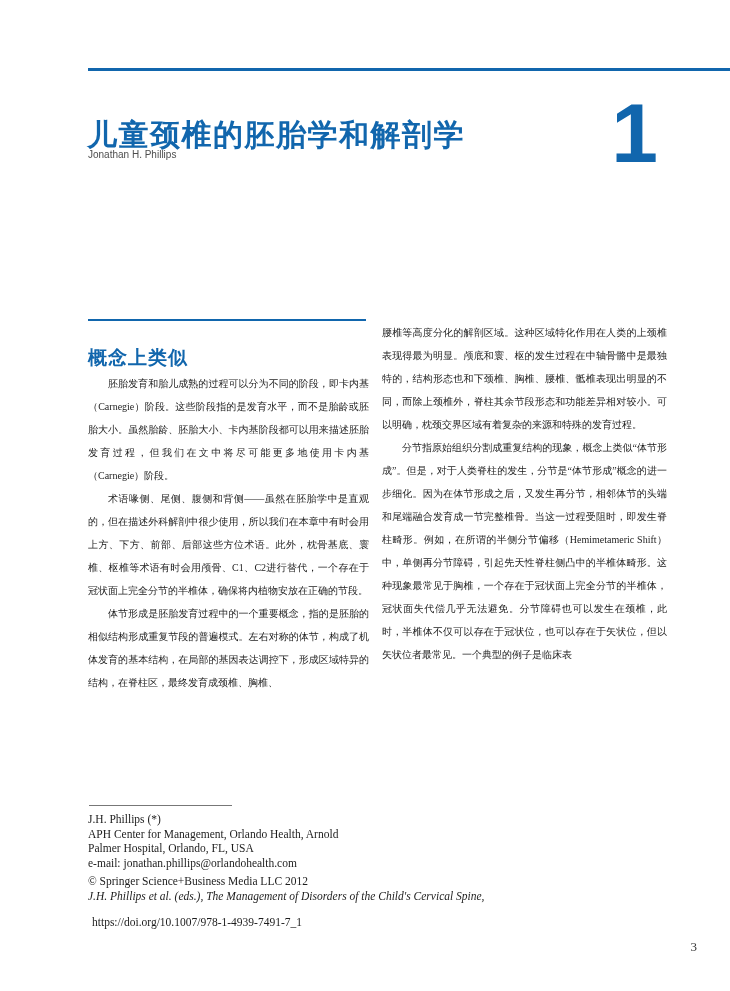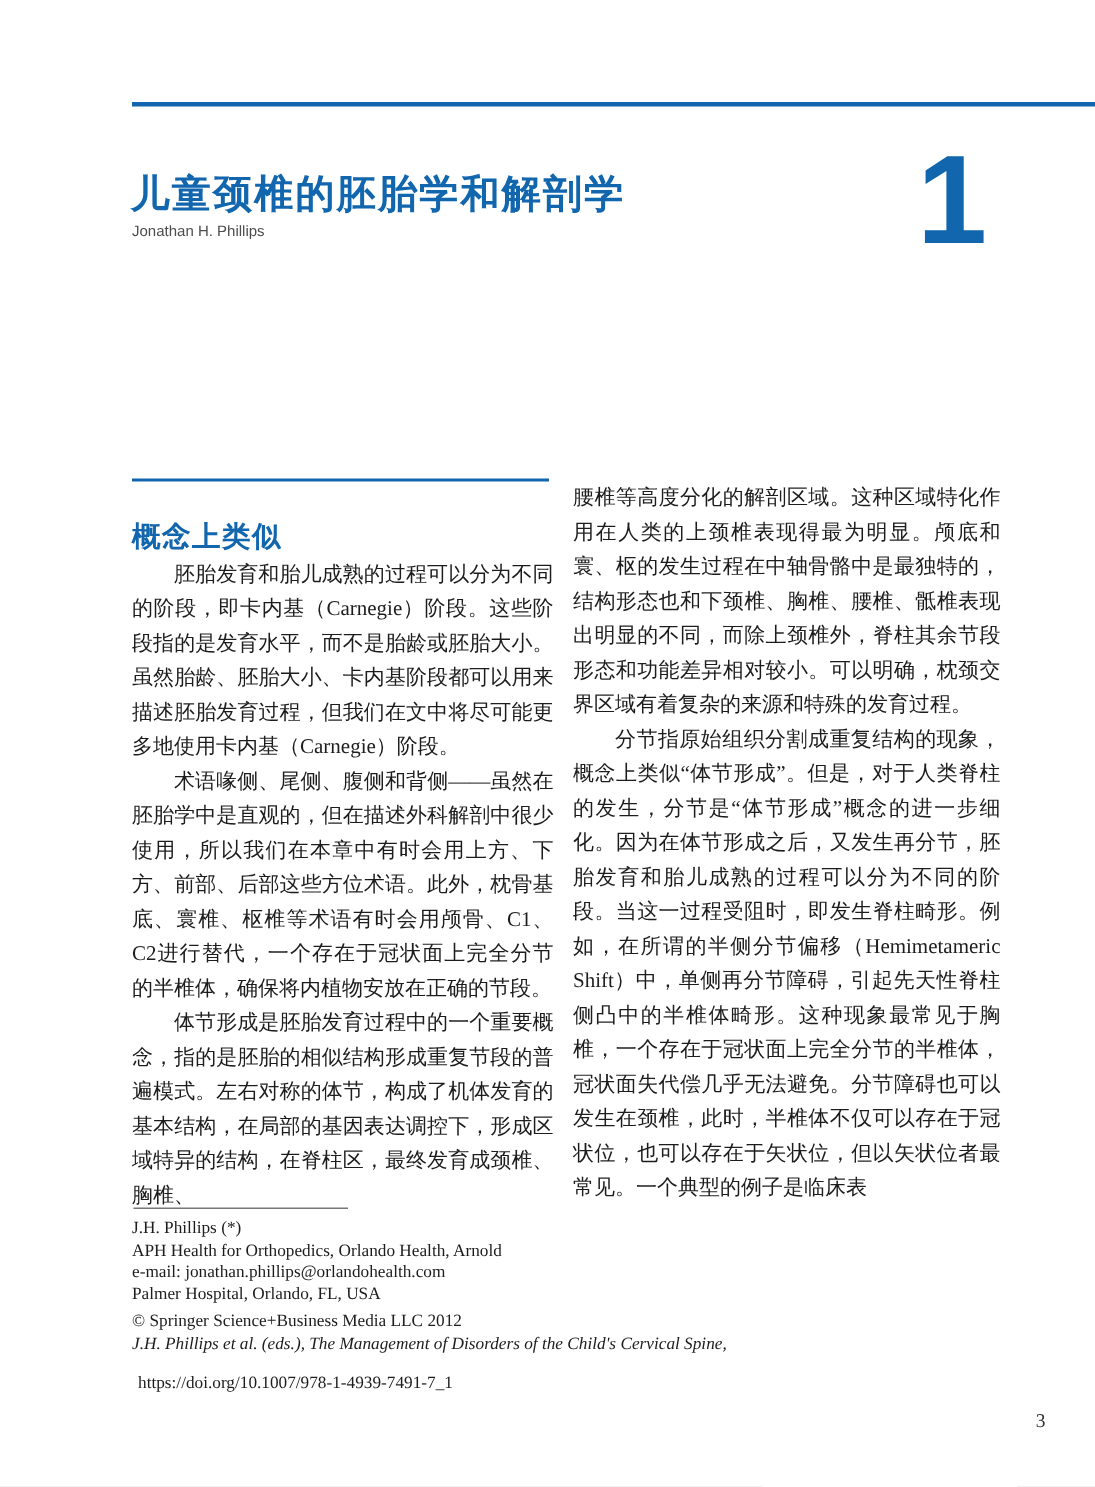--- a/index.html
+++ b/index.html
@@ -6,41 +6,41 @@
   .page {
     position:relative; width:730px; height:991px; margin:0 auto;
     background:#ffffff; overflow:hidden;
     font-family:"Liberation Serif","DejaVu Serif",serif;
     --accent:#1166ad;
   }
   .top-rule { position:absolute; left:88px; right:0; top:68px; height:3px; background:var(--accent); }
   .chapter-title {
     position:absolute; left:87px; top:95px;
     font-family:"Liberation Sans","DejaVu Sans",sans-serif;
-    font-weight:bold; font-size:26px; letter-spacing:1.5px; color:var(--accent);
+    font-weight:bold; font-size:30px; letter-spacing:1.5px; color:var(--accent);
     white-space:nowrap;
   }
   .chapter-number {
     position:absolute; right:72px; top:101px;
     font-family:"Liberation Sans","DejaVu Sans",sans-serif;
     font-weight:bold; font-size:84px; line-height:64px; color:var(--accent);
   }
   .author {
     position:absolute; left:88px; top:149px;
     font-family:"Liberation Sans","DejaVu Sans",sans-serif;
     font-size:10px; color:#4d4d4d;
   }
   .section-rule { position:absolute; left:88px; top:319px; width:278px; height:2px; background:var(--accent); }
   .section-heading {
     position:absolute; left:88px; top:329px;
     font-family:"Liberation Sans","DejaVu Sans",sans-serif;
     font-weight:bold; font-size:19px; letter-spacing:1px; color:var(--accent);
   }
   .col {
-    position:absolute; font-size:14px; line-height:23px; color:#1c1c1c;
+    position:absolute; font-size:10px; line-height:23px; color:#1c1c1c;
     text-align:justify; text-align-last:left;
   }
   .col-left  { left:88px;  top:372px; width:281px; }
   .col-right { left:382px; top:321px; width:285px; }
   .col p { margin:0; }
   .col p.indent { text-indent:2em; }
   .footnote-rule { position:absolute; left:89px; top:805px; width:143px; height:1px; background:#777; }
   .footnote {
     position:absolute; left:88px; top:812px; width:420px;
     font-size:11.5px; line-height:14.5px; color:#1c1c1c;
@@ -71,30 +71,30 @@
   <h2 class="section-heading">概念上类似</h2>
 
   <div class="col col-left">
     <p class="indent">胚胎发育和胎儿成熟的过程可以分为不同的阶段，即卡内基（Carnegie）阶段。这些阶段指的是发育水平，而不是胎龄或胚胎大小。虽然胎龄、胚胎大小、卡内基阶段都可以用来描述胚胎发育过程，但我们在文中将尽可能更多地使用卡内基（Carnegie）阶段。</p>
     <p class="indent">术语喙侧、尾侧、腹侧和背侧——虽然在胚胎学中是直观的，但在描述外科解剖中很少使用，所以我们在本章中有时会用上方、下方、前部、后部这些方位术语。此外，枕骨基底、寰椎、枢椎等术语有时会用颅骨、C1、C2进行替代，一个存在于冠状面上完全分节的半椎体，确保将内植物安放在正确的节段。</p>
     <p class="indent">体节形成是胚胎发育过程中的一个重要概念，指的是胚胎的相似结构形成重复节段的普遍模式。左右对称的体节，构成了机体发育的基本结构，在局部的基因表达调控下，形成区域特异的结构，在脊柱区，最终发育成颈椎、胸椎、</p>
   </div>
 
   <div class="col col-right">
     <p>腰椎等高度分化的解剖区域。这种区域特化作用在人类的上颈椎表现得最为明显。颅底和寰、枢的发生过程在中轴骨骼中是最独特的，结构形态也和下颈椎、胸椎、腰椎、骶椎表现出明显的不同，而除上颈椎外，脊柱其余节段形态和功能差异相对较小。可以明确，枕颈交界区域有着复杂的来源和特殊的发育过程。</p>
-    <p class="indent">分节指原始组织分割成重复结构的现象，概念上类似“体节形成”。但是，对于人类脊柱的发生，分节是“体节形成”概念的进一步细化。因为在体节形成之后，又发生再分节，胚胎发育和胎儿成熟的过程可以分为不同的阶段。当这一过程受阻时，即发生脊柱畸形。例如，在所谓的半侧分节偏移（Hemimetameric Shift）中，单侧再分节障碍，引起先天性脊柱侧凸中的半椎体畸形。这种现象最常见于胸椎，一个存在于冠状面上完全分节的半椎体，冠状面失代偿几乎无法避免。分节障碍也可以发生在颈椎，此时，半椎体不仅可以存在于冠状位，也可以存在于矢状位，但以矢状位者最常见。一个典型的例子是临床表</p>
+    <p class="indent">分节指原始组织分割成重复结构的现象，概念上类似“体节形成”。但是，对于人类脊柱的发生，分节是“体节形成”概念的进一步细化。因为在体节形成之后，又发生再分节，相邻体节的头端和尾端融合发育成一节完整椎骨。当这一过程受阻时，即发生脊柱畸形。例如，在所谓的半侧分节偏移（Hemimetameric Shift）中，单侧再分节障碍，引起先天性脊柱侧凸中的半椎体畸形。这种现象最常见于胸椎，一个存在于冠状面上完全分节的半椎体，冠状面失代偿几乎无法避免。分节障碍也可以发生在颈椎，此时，半椎体不仅可以存在于冠状位，也可以存在于矢状位，但以矢状位者最常见。一个典型的例子是临床表</p>
   </div>
 
   <div class="footnote-rule"></div>
 
   <div class="footnote">
     <div>J.H. Phillips (*)</div>
-    <div>APH Health for Orthopedics, Orlando Health, Arnold</div>
+    <div>APH Center for Management, Orlando Health, Arnold</div>
+    <div>Palmer Hospital, Orlando, FL, USA</div>
     <div>e-mail: jonathan.phillips@orlandohealth.com</div>
-    <div>Palmer Hospital, Orlando, FL, USA</div>
   </div>
 
   <div class="copyright">
     <div>© Springer Science+Business Media LLC 2012</div>
     <div class="citation-italic">J.H. Phillips et al. (eds.), The Management of Disorders of the Child's Cervical Spine,</div>
     <div class="doi-line">https://doi.org/10.1007/978-1-4939-7491-7_1</div>
   </div>
 
   <div class="page-number">3</div>
 

